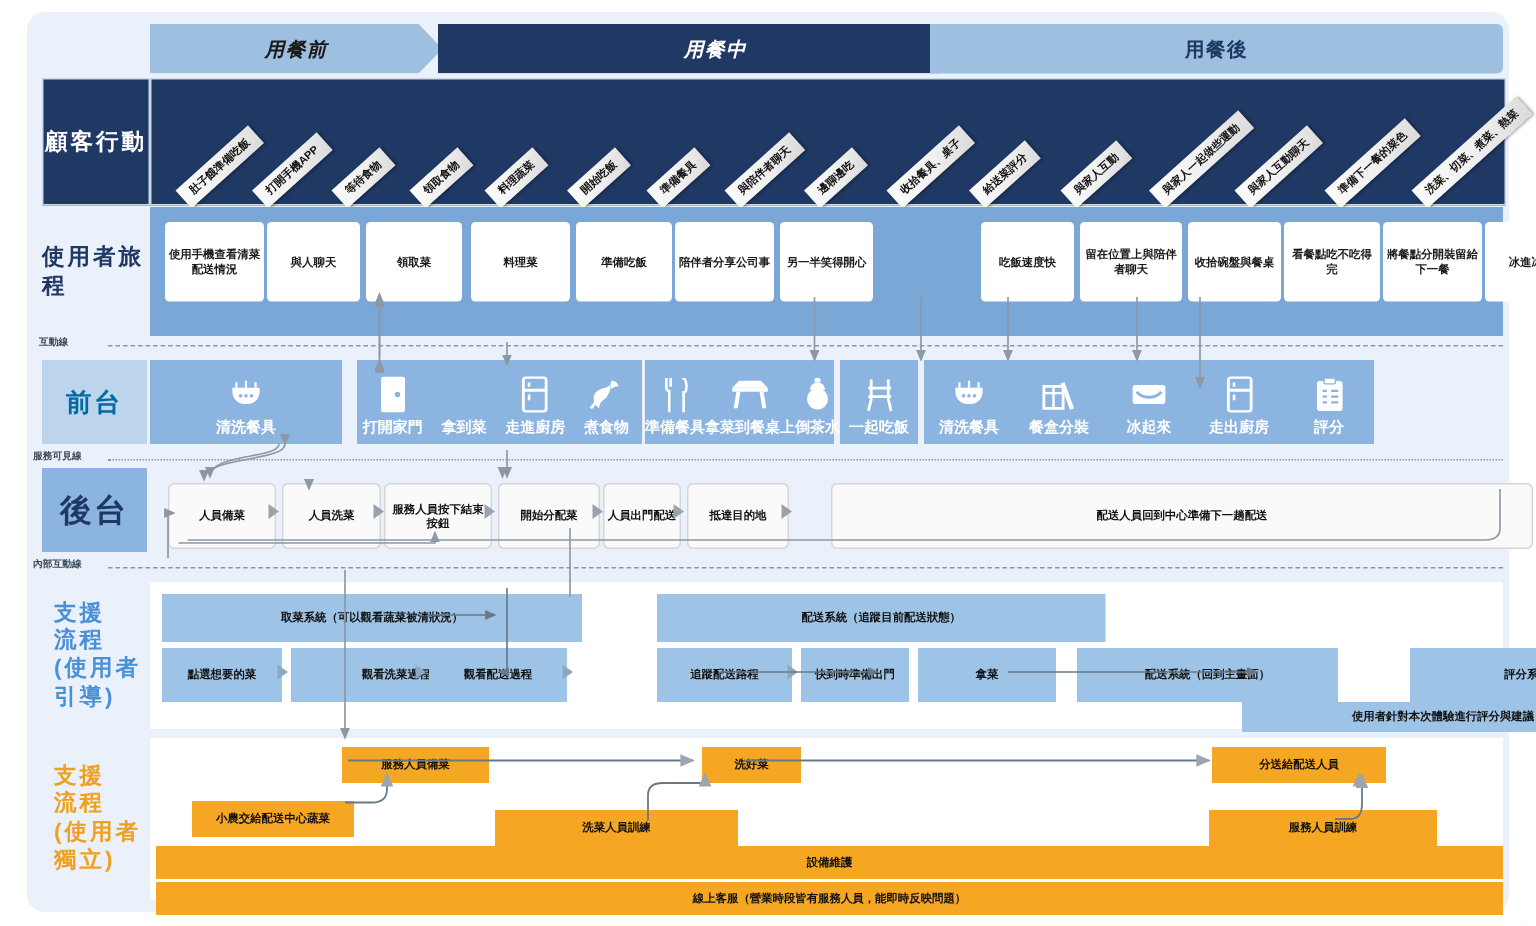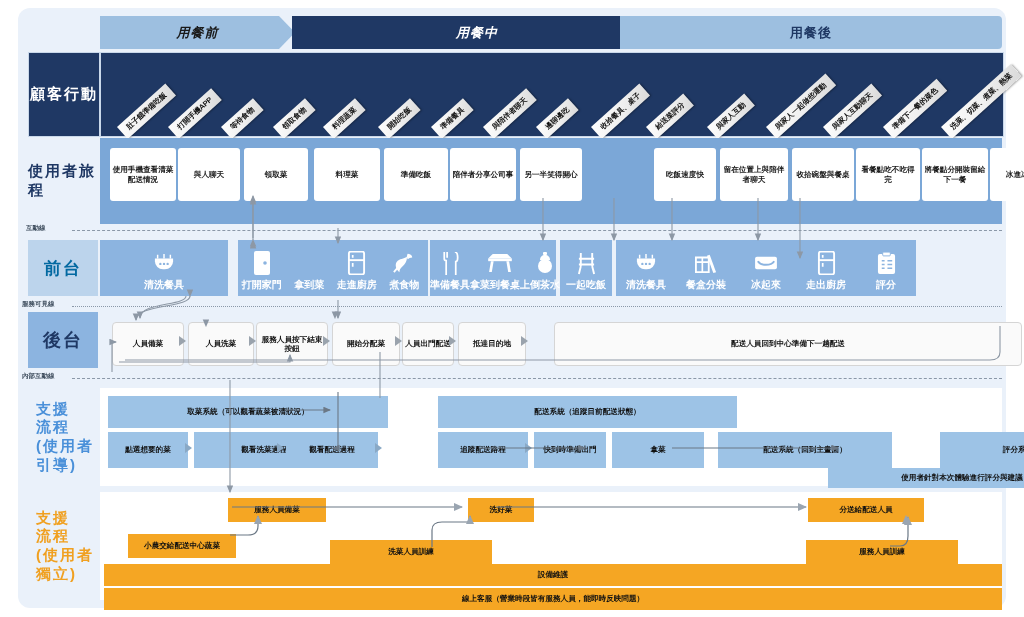--- a/index.html
+++ b/index.html
@@ -48,21 +48,21 @@
   .fs-row{position:absolute;left:100px;top:240px;height:56px;}
   .fs-label{left:28px;top:240px;width:70px;height:56px;background:#bcd4ec;color:#0369a1;font-size:17px;}
   .fs-group{position:absolute;top:0;height:56px;background:#8cb4e0;display:flex;align-items:stretch;}
   .fs-cell{display:flex;flex-direction:column;align-items:center;justify-content:flex-end;
            padding-bottom:4px;color:#ffffff;gap:2px;}
   .fs-cell .ic{height:26px;display:flex;align-items:center;justify-content:center;}
   .fs-cell .lb{font-size:10px;font-weight:bold;white-space:nowrap;}
 
   
   .bs-row{position:absolute;left:100px;top:316px;width:902px;height:50px;}
-  .bs-label{left:28px;top:312px;width:70px;height:56px;background:#8cb4e0;color:#1f3864;font-size:18px;}
+  .bs-label{left:28px;top:312px;width:70px;height:56px;background:#8cb4e0;color:#1f3864;font-size:21px;}
   .bs-card{position:absolute;top:6px;height:38px;background:#fafafa;border:1px solid #d5d5d5;border-radius:4px;
            display:flex;align-items:center;justify-content:center;text-align:center;
            font-size:7.6px;font-weight:bold;color:#111;line-height:1.25;padding:2px;}
   .bs-tri{position:absolute;top:20px;width:0;height:0;border-left:7px solid #9aa3ad;
           border-top:5px solid transparent;border-bottom:5px solid transparent;}
 
   
   .sg-label{left:28px;top:388px;width:72px;height:98px;color:#4a90d9;font-size:15px;
             flex-direction:column;align-items:flex-start;justify-content:center;padding-left:8px;line-height:1.25;}
   .sg-panel{position:absolute;left:100px;top:388px;width:902px;height:98px;background:#ffffff;}

